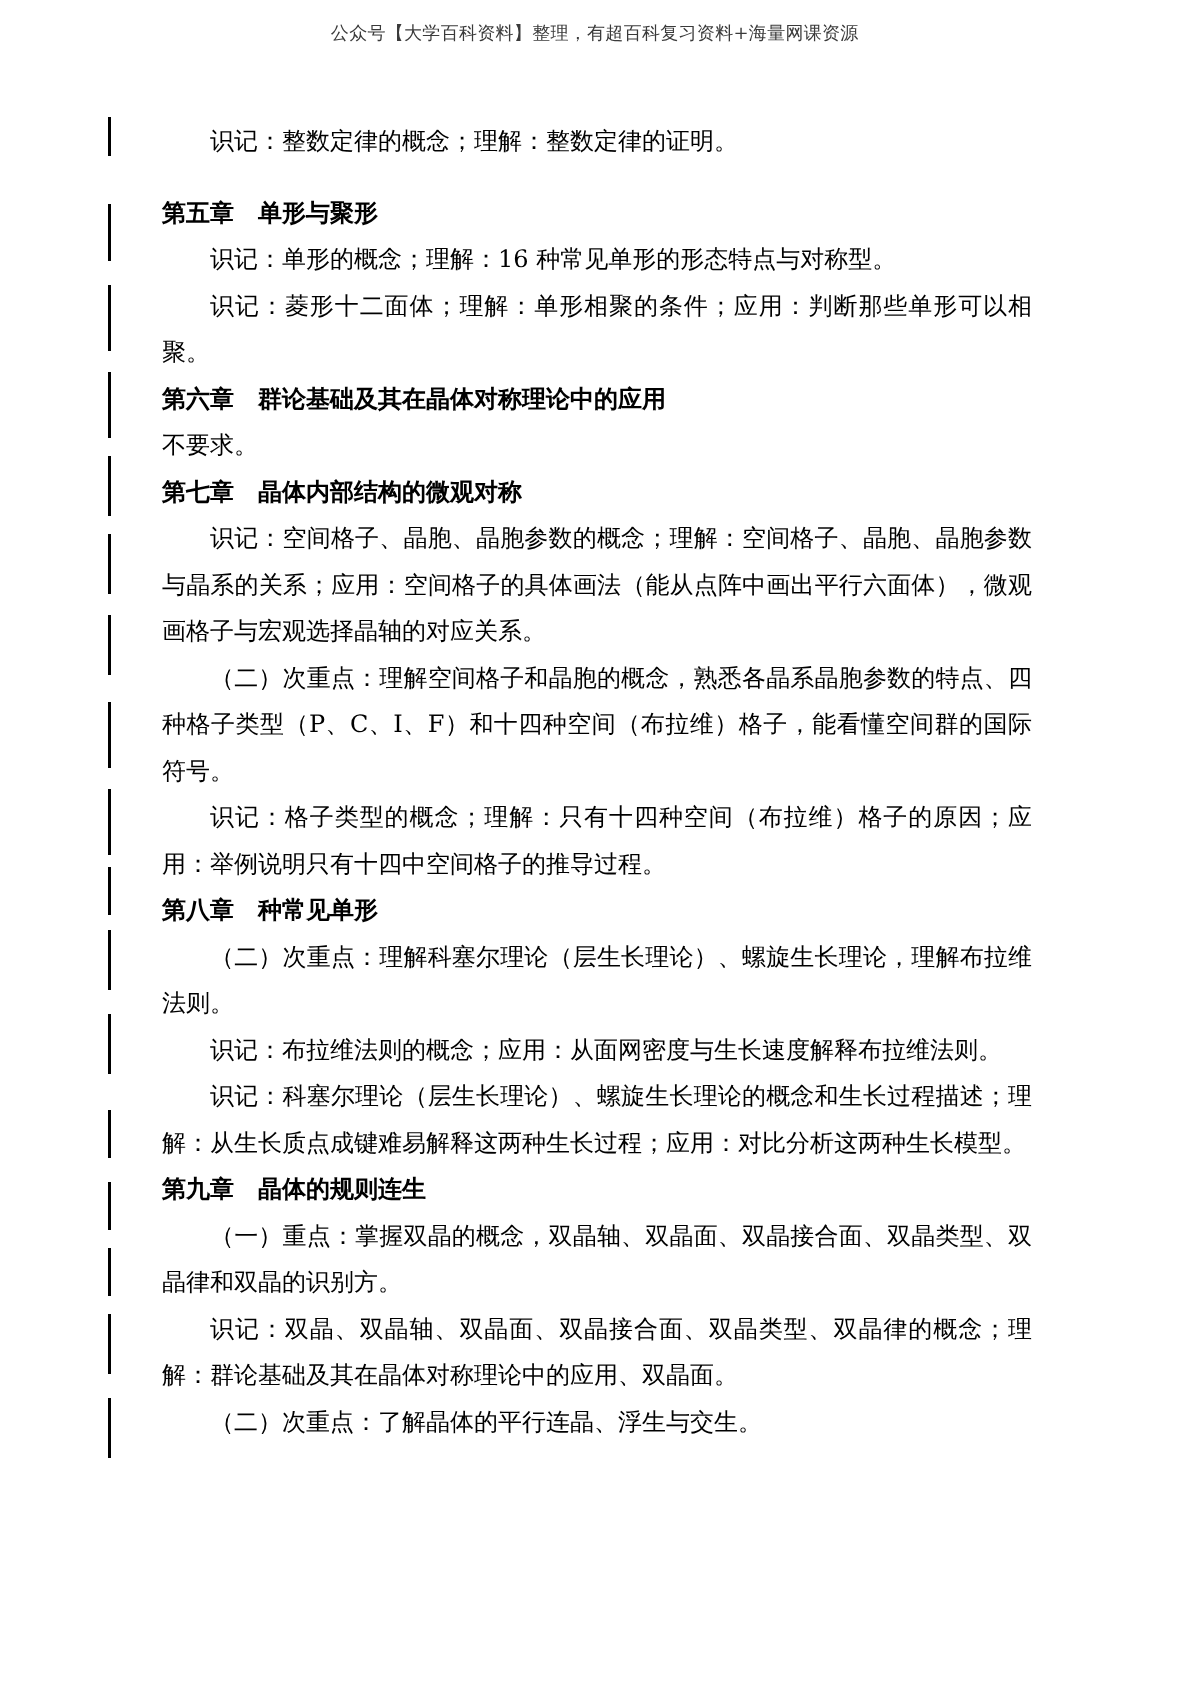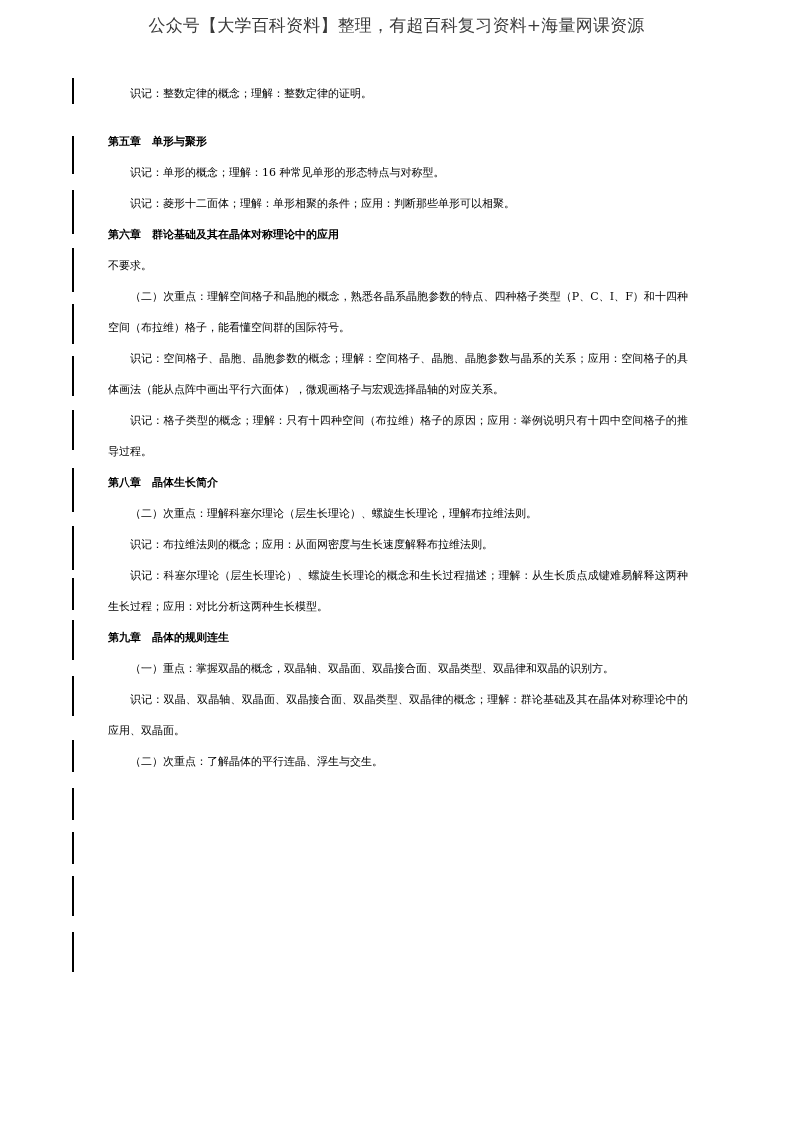--- a/index.html
+++ b/index.html
@@ -21,41 +21,41 @@
     height: 1122px;
     box-sizing: border-box;
   }
   .watermark {
     position: absolute;
     top: 14px;
     left: 0;
     width: 793px;
     text-align: center;
     font-family: "DejaVu Serif", "Liberation Serif", serif;
-    font-size: 17px;
+    font-size: 12px;
     color: #3a3a3a;
     letter-spacing: 0.2px;
   }
   .content {
     position: absolute;
     top: 78px;
     left: 108px;
     width: 580px;
   }
   
   .bar {
     position: absolute;
     left: 72px;
     width: 2px;
     background: #000000;
   }
   p {
     margin: 0 0 0 0;
     font-family: "DejaVu Serif", "Liberation Serif", serif;
-    font-size: 11px;
+    font-size: 16px;
     line-height: 31px;
     text-align: justify;
     text-justify: inter-ideograph;
   }
   p.indent {
     text-indent: 2em;
   }
   p.heading {
     font-weight: bold;
     text-indent: 0;
@@ -99,28 +99,29 @@
 
 
     <p class="indent">识记：单形的概念；理解：16 种常见单形的形态特点与对称型。</p>
 
     <p class="indent">识记：菱形十二面体；理解：单形相聚的条件；应用：判断那些单形可以相聚。</p>
 
     <p class="heading">第六章　群论基础及其在晶体对称理论中的应用</p>
 
     <p>不要求。</p>
 
+    <p class="heading">第七章　晶体内部结构的微观对称</p>
+
+    <p class="indent">识记：空间格子、晶胞、晶胞参数的概念；理解：空间格子、晶胞、晶胞参数与晶系的关系；应用：空间格子的具体画法（能从点阵中画出平行六面体），微观画格子与宏观选择晶轴的对应关系。</p>
 
     <p class="indent">（二）次重点：理解空间格子和晶胞的概念，熟悉各晶系晶胞参数的特点、四种格子类型（P、C、I、F）和十四种空间（布拉维）格子，能看懂空间群的国际符号。</p>
 
-    <p class="indent">识记：空间格子、晶胞、晶胞参数的概念；理解：空间格子、晶胞、晶胞参数与晶系的关系；应用：空间格子的具体画法（能从点阵中画出平行六面体），微观画格子与宏观选择晶轴的对应关系。</p>
-
     <p class="indent">识记：格子类型的概念；理解：只有十四种空间（布拉维）格子的原因；应用：举例说明只有十四中空间格子的推导过程。</p>
 
-    <p class="heading">第八章　晶体生长简介</p>
+    <p class="heading">第八章　种常见单形</p>
 
     <p class="indent">（二）次重点：理解科塞尔理论（层生长理论）、螺旋生长理论，理解布拉维法则。</p>
 
     <p class="indent">识记：布拉维法则的概念；应用：从面网密度与生长速度解释布拉维法则。</p>
 
     <p class="indent">识记：科塞尔理论（层生长理论）、螺旋生长理论的概念和生长过程描述；理解：从生长质点成键难易解释这两种生长过程；应用：对比分析这两种生长模型。</p>
 
     <p class="heading">第九章　晶体的规则连生</p>
 
     <p class="indent">（一）重点：掌握双晶的概念，双晶轴、双晶面、双晶接合面、双晶类型、双晶律和双晶的识别方。</p>

